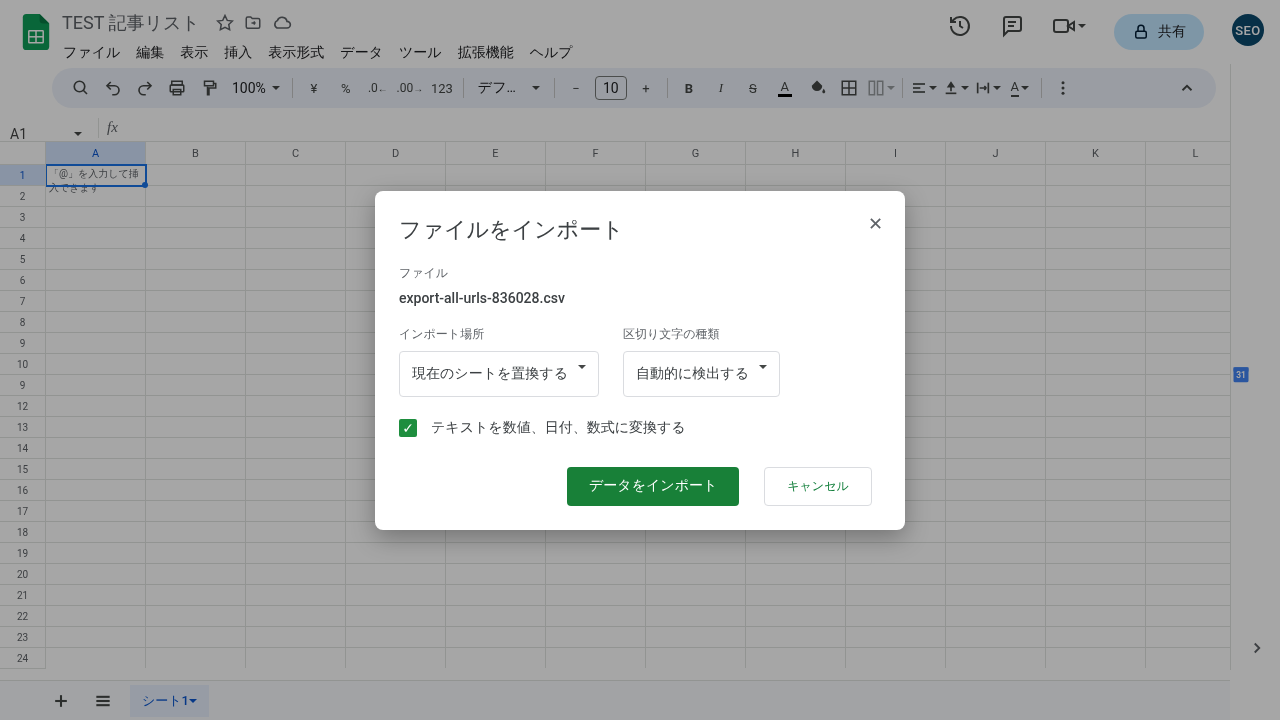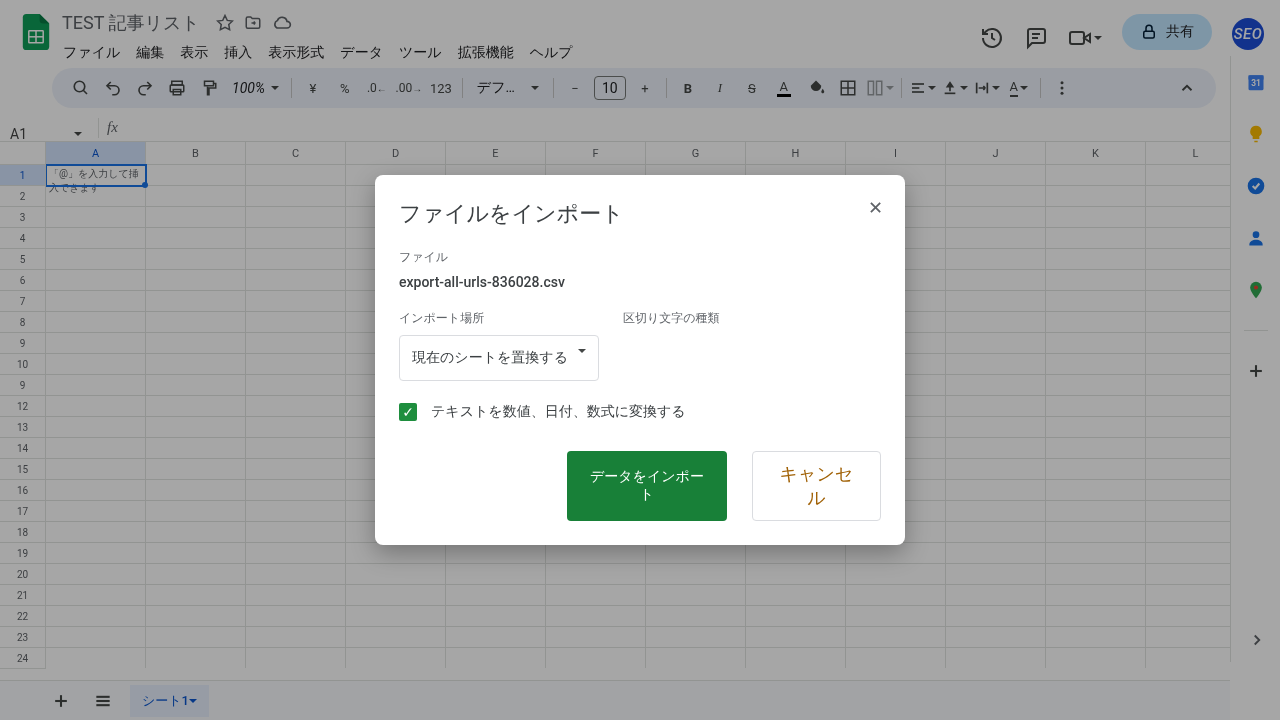--- a/index.html
+++ b/index.html
@@ -7,29 +7,29 @@
 
 .header { display: flex; align-items: flex-start; padding: 8px 16px 0 16px; height: 64px; }
 .logo { width: 40px; height: 40px; display: flex; align-items: center; justify-content: center; margin-top: 4px; }
 .logo svg { width: 28px; height: 36px; }
 .title-area { flex: 1; }
 .title-row { display: flex; align-items: center; gap: 10px; padding: 2px 0; }
 .doc-title { font-size: 18px; color: #5f6368; padding: 1px 6px; }
 .icon-btn { color: #5f6368; display: inline-flex; align-items: center; justify-content: center; cursor: pointer; }
 .menu-row { display: flex; gap: 2px; padding-top: 2px; }
 .menu-item { padding: 4px 7px; font-size: 14px; color: #202124; cursor: pointer; border-radius: 4px; }
-.header-right { display: flex; align-items: flex-end; gap: 20px; margin-top: 6px; }
+.header-right { display: flex; align-items: flex-start; gap: 28px; margin-top: 6px; }
 .share-btn { background: #c2e7ff; border-radius: 40px; padding: 9px 18px; display: flex; align-items: center; gap: 8px; font-size: 14px; font-weight: 500; cursor: pointer; }
-.avatar { width: 32px; height: 32px; border-radius: 50%; background: #1d4ed8; color: #fff; font-size: 15px; display: flex; align-items: center; justify-content: center; font-weight: 500; letter-spacing: 0.5px; font-style: italic; }
+.avatar { width: 32px; height: 32px; border-radius: 50%; background: #0c4a6e; color: #fff; font-size: 13px; display: flex; align-items: center; justify-content: center; font-weight: 500; letter-spacing: 0.5px; }
 .meet { display: flex; align-items: center; gap: 2px; }
 
 .toolbar { display: flex; align-items: center; padding: 0 14px; height: 40px; background: #edf2fa; border-radius: 24px; margin: 4px 16px 6px 52px; gap: 2px; width: 1164px; }
 .tb-btn { width: 30px; height: 30px; display: flex; align-items: center; justify-content: center; color: #444746; cursor: pointer; border-radius: 4px; }
 .tb-sep { width: 1px; height: 20px; background: #c7c7c7; margin: 0 4px; }
-.zoom-sel { display: flex; align-items: center; gap: 6px; padding: 0 6px; font-size: 14px; cursor: pointer; font-style: italic; }
+.zoom-sel { display: flex; align-items: center; gap: 6px; padding: 0 6px; font-size: 14px; cursor: pointer; }
 .font-sel { display: flex; align-items: center; gap: 4px; padding: 0 8px; font-size: 14px; cursor: pointer; width: 78px; justify-content: space-between; }
 .font-label { white-space: nowrap; overflow: hidden; text-overflow: ellipsis; max-width: 52px; }
 .font-size-box { border: 1px solid #747775; border-radius: 4px; width: 32px; height: 24px; display: flex; align-items: center; justify-content: center; font-size: 14px; margin: 0 2px; }
 .tb-right-chevron { margin-left: auto; }
 .tri-down { width: 0; height: 0; border-left: 4px solid transparent; border-right: 4px solid transparent; border-top: 4px solid #444746; }
 
 .name-fx-row { display: flex; align-items: center; height: 28px; border-bottom: 1px solid #e1e3e1; padding-left: 10px; margin-right: 50px; }
 .name-box { width: 80px; display: flex; align-items: center; justify-content: space-between; font-size: 14px; color: #444; padding-right: 8px; margin-top: 12px; }
 .fx-sep { width: 1px; height: 20px; background: #e1e3e1; margin: 0 8px; }
 .fx-icon { font-style: italic; font-family: serif; color: #5f6368; font-size: 15px; }
@@ -42,21 +42,21 @@
 .col-headers { display: flex; height: 23px; }
 .col-hdr { width: 100px; border-right: 1px solid #e1e3e1; border-bottom: 1px solid #e1e3e1; font-size: 11px; color: #5f6368; display: flex; align-items: center; justify-content: center; flex-shrink: 0; }
 .col-hdr.sel { background: #d3e3fd; color: #0b57d0; }
 .cells-rows { }
 .cell-row { display: flex; height: 21px; }
 .cell { width: 100px; border-right: 1px solid #e1e3e1; border-bottom: 1px solid #e1e3e1; flex-shrink: 0; font-size: 10px; padding: 2px 3px; color: #5f6368; position: relative; }
 .cell.active { outline: 2px solid #1a73e8; outline-offset: -1px; z-index: 2; }
 .cell.active::after { content: ''; position: absolute; bottom: -3px; right: -3px; width: 6px; height: 6px; background: #1a73e8; border-radius: 50%; }
 .row-hdr.sel { background: #d3e3fd; color: #0b57d0; }
 
-.side-panel { position: absolute; right: 0; top: 56px; width: 50px; height: 606px; border-left: 1px solid #e1e3e1; display: flex; flex-direction: column; align-items: center; padding-top: 14px; gap: 28px; }
+.side-panel { position: absolute; right: 0; top: 64px; width: 50px; height: 606px; border-left: 1px solid #e1e3e1; display: flex; flex-direction: row; align-items: center; padding-top: 14px; gap: 28px; }
 .sp-icon { width: 24px; height: 24px; display: flex; align-items: center; justify-content: center; cursor: pointer; }
 .sp-sep { width: 24px; height: 1px; background: #e1e3e1; }
 .sp-chevron { position: absolute; bottom: 10px; right: 14px; color: #5f6368; cursor: pointer; }
 
 .sheet-tabs { position: absolute; bottom: 0; left: 0; right: 50px; height: 40px; border-top: 1px solid #e1e3e1; display: flex; align-items: center; padding-left: 46px; gap: 12px; background: #f9fbfd; }
 .add-tab, .all-tab { width: 30px; height: 30px; display: flex; align-items: center; justify-content: center; color: #5f6368; cursor: pointer; }
 .sheet-tab { background: #e8f0fe; padding: 10px 12px; height: 32px; display: flex; align-items: center; font-size: 13px; color: #0b57d0; font-weight: 500; border-radius: 0; cursor: pointer; }
 
 .overlay { position: absolute; inset: 0; background: rgba(0,0,0,0.35); z-index: 100; display: flex; align-items: center; justify-content: center; }
 .dialog { background: #fff; border-radius: 8px; width: 530px; padding: 24px; box-shadow: 0 8px 24px rgba(0,0,0,0.3); position: relative; }
@@ -65,21 +65,21 @@
 .dlg-label { font-size: 12px; color: #5f6368; margin-bottom: 8px; }
 .dlg-filename { font-size: 14px; font-weight: 500; color: #3c4043; margin-bottom: 20px; }
 .dlg-selects { display: flex; gap: 24px; margin-bottom: 22px; }
 .dlg-col { }
 .dlg-select { border: 1px solid #dadce0; border-radius: 4px; padding: 13px 12px; display: flex; align-items: flex-start; gap: 10px; font-size: 14px; color: #3c4043; cursor: pointer; min-width: 150px; justify-content: space-between; }
 .dlg-check-row { display: flex; align-items: center; gap: 14px; margin-bottom: 30px; }
 .dlg-checkbox { width: 18px; height: 18px; background: #1e8e3e; border-radius: 2px; display: flex; align-items: center; justify-content: center; color: #fff; font-size: 14px; cursor: pointer; }
 .dlg-check-label { font-size: 14px; color: #3c4043; }
 .dlg-actions { display: flex; gap: 25px; justify-content: flex-start; margin-left: 168px; }
 .btn-primary { background: #188038; color: #fff; border-radius: 4px; padding: 10px 22px; font-size: 14px; font-weight: 500; cursor: pointer; border: none; }
-.btn-secondary { background: #fff; border: 1px solid #dadce0; color: #a16207; border-radius: 4px; padding: 10px 22px; font-size: 18px; font-weight: 500; cursor: pointer; }
+.btn-secondary { background: #fff; border: 1px solid #dadce0; color: #15803d; border-radius: 4px; padding: 10px 22px; font-size: 12px; font-weight: 500; cursor: pointer; }
 </style>
 </head>
 <body>
 
 <div class="header">
   <div class="logo">
     <svg viewBox="0 0 44 60">
         <path fill="#0f9d58" d="M28 0H6a6 6 0 0 0-6 6v48a6 6 0 0 0 6 6h32a6 6 0 0 0 6-6V16L28 0z"></path>
         <path fill="#087a44" d="M28 0v10a6 6 0 0 0 6 6h10L28 0z"></path>
         <rect x="10" y="28" width="24" height="20" rx="1" fill="none" stroke="#fff" stroke-width="2.5"></rect>
@@ -740,20 +740,24 @@
     <div class="dlg-selects">
       <div class="dlg-col">
         <div class="dlg-label">インポート場所</div>
         <div class="dlg-select">
             <span>現在のシートを置換する</span>
             <span class="tri-down"></span>
           </div>
       </div>
       <div class="dlg-col">
         <div class="dlg-label">区切り文字の種類</div>
+        <div class="dlg-select">
+            <span>自動的に検出する</span>
+            <span class="tri-down"></span>
+          </div>
       </div>
     </div>
     <div class="dlg-check-row">
       <div class="dlg-checkbox">✓</div>
       <span class="dlg-check-label">テキストを数値、日付、数式に変換する</span>
     </div>
     <div class="dlg-actions">
       <button class="btn-primary">データをインポート</button>
       <button class="btn-secondary">キャンセル</button>
     </div>

